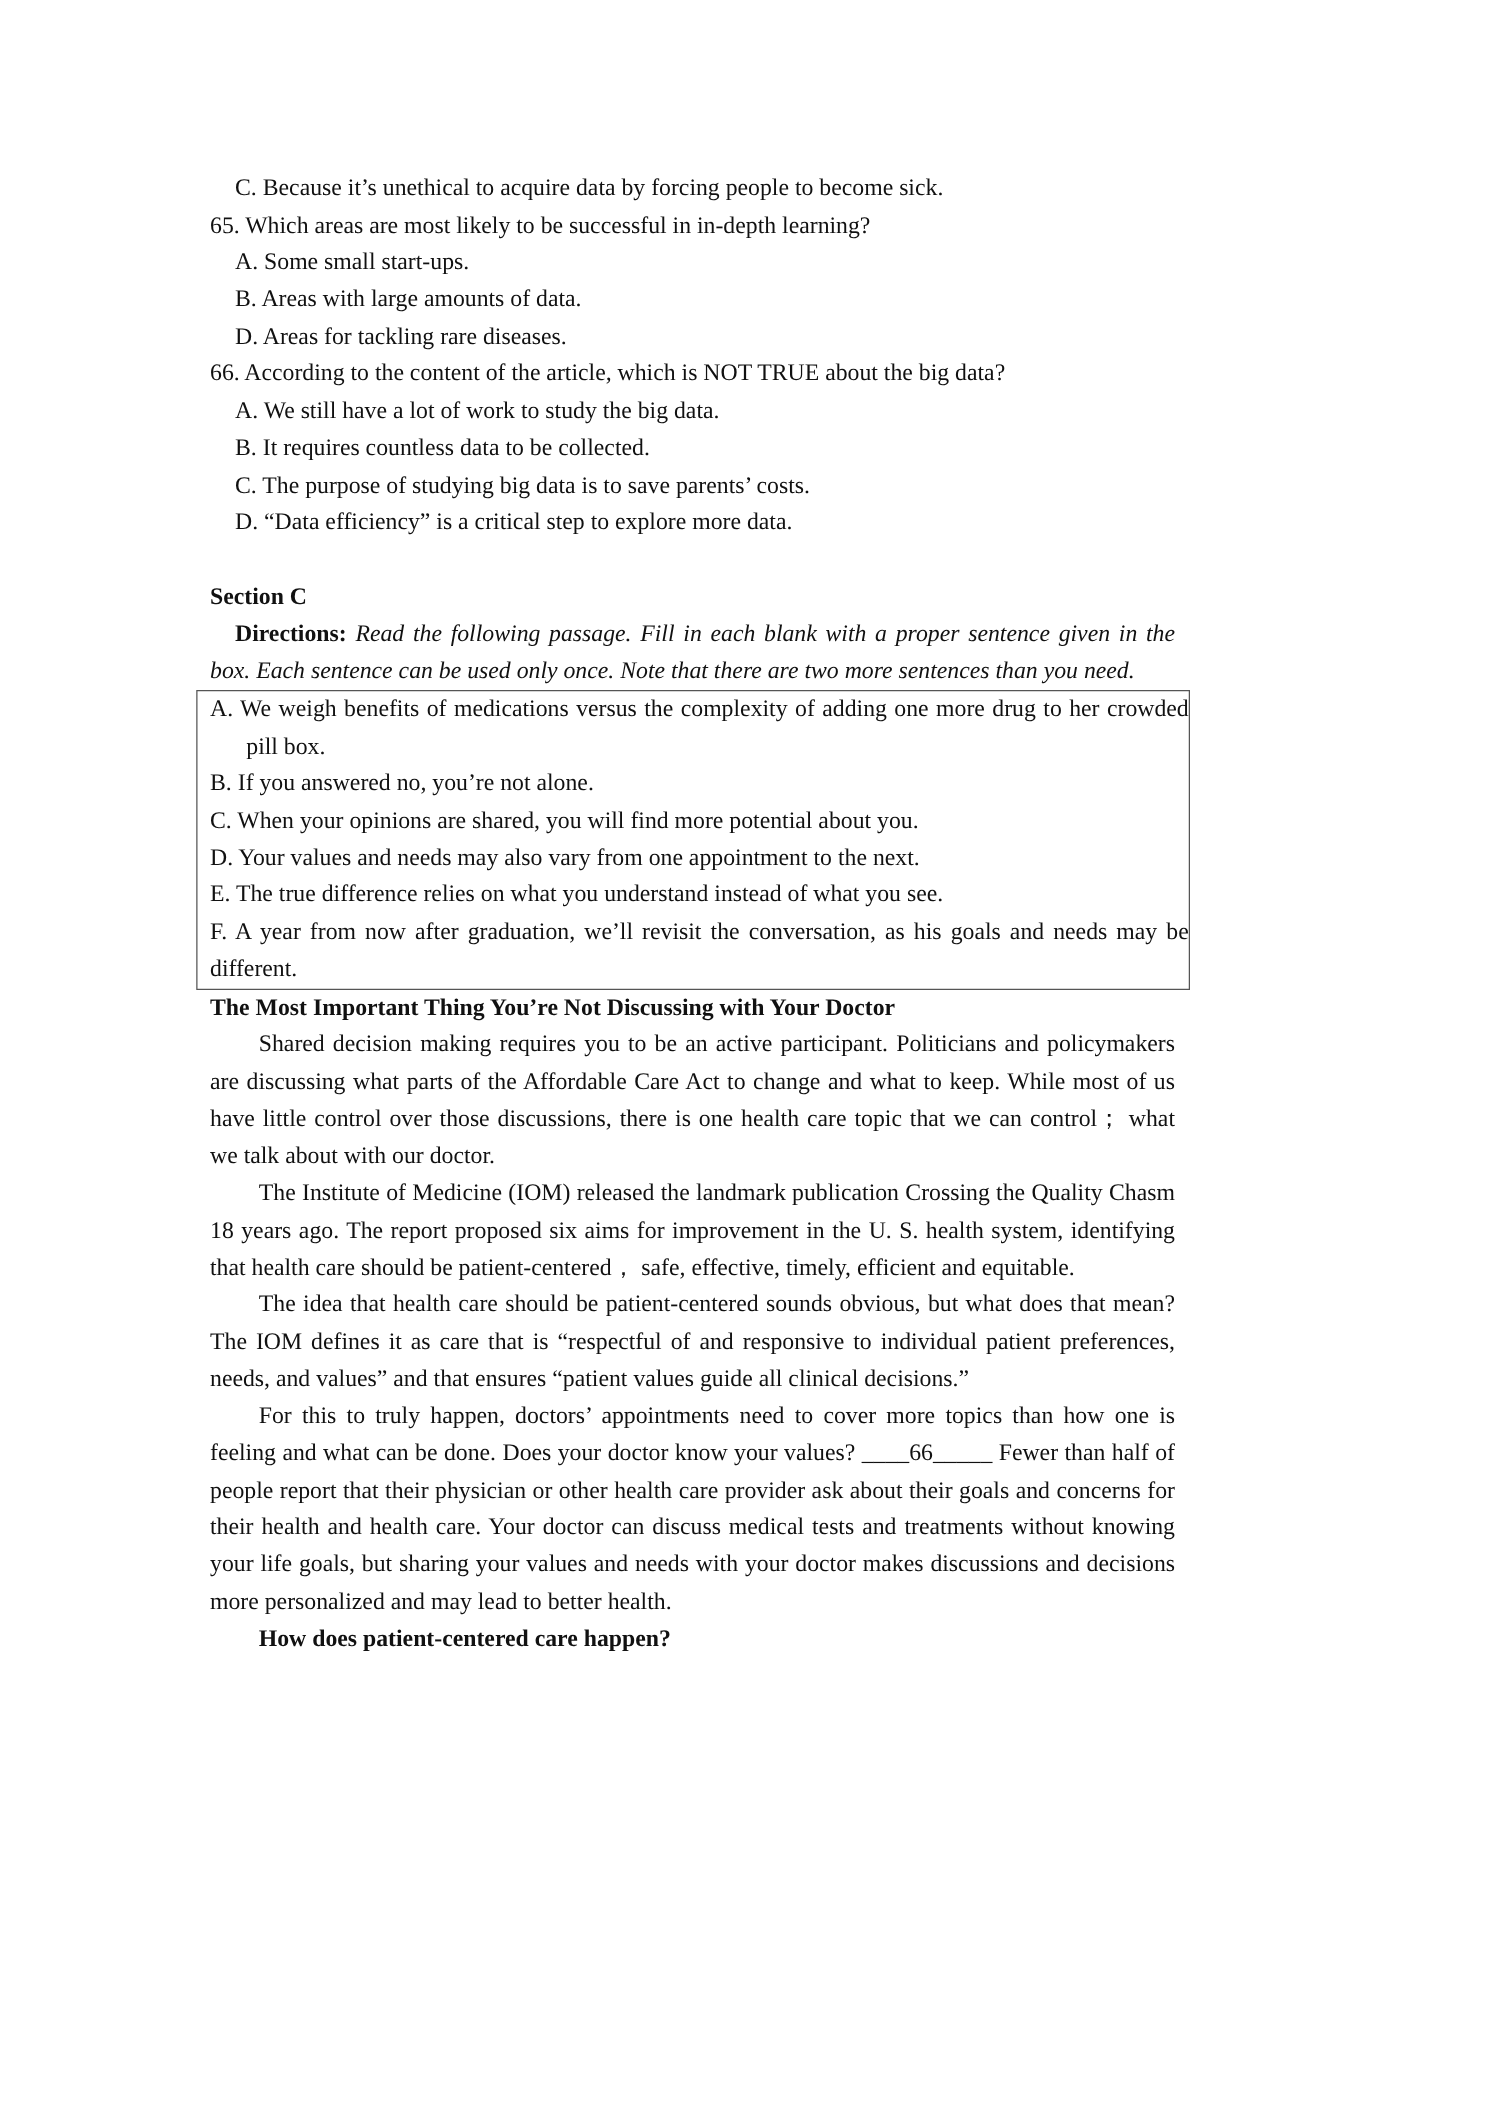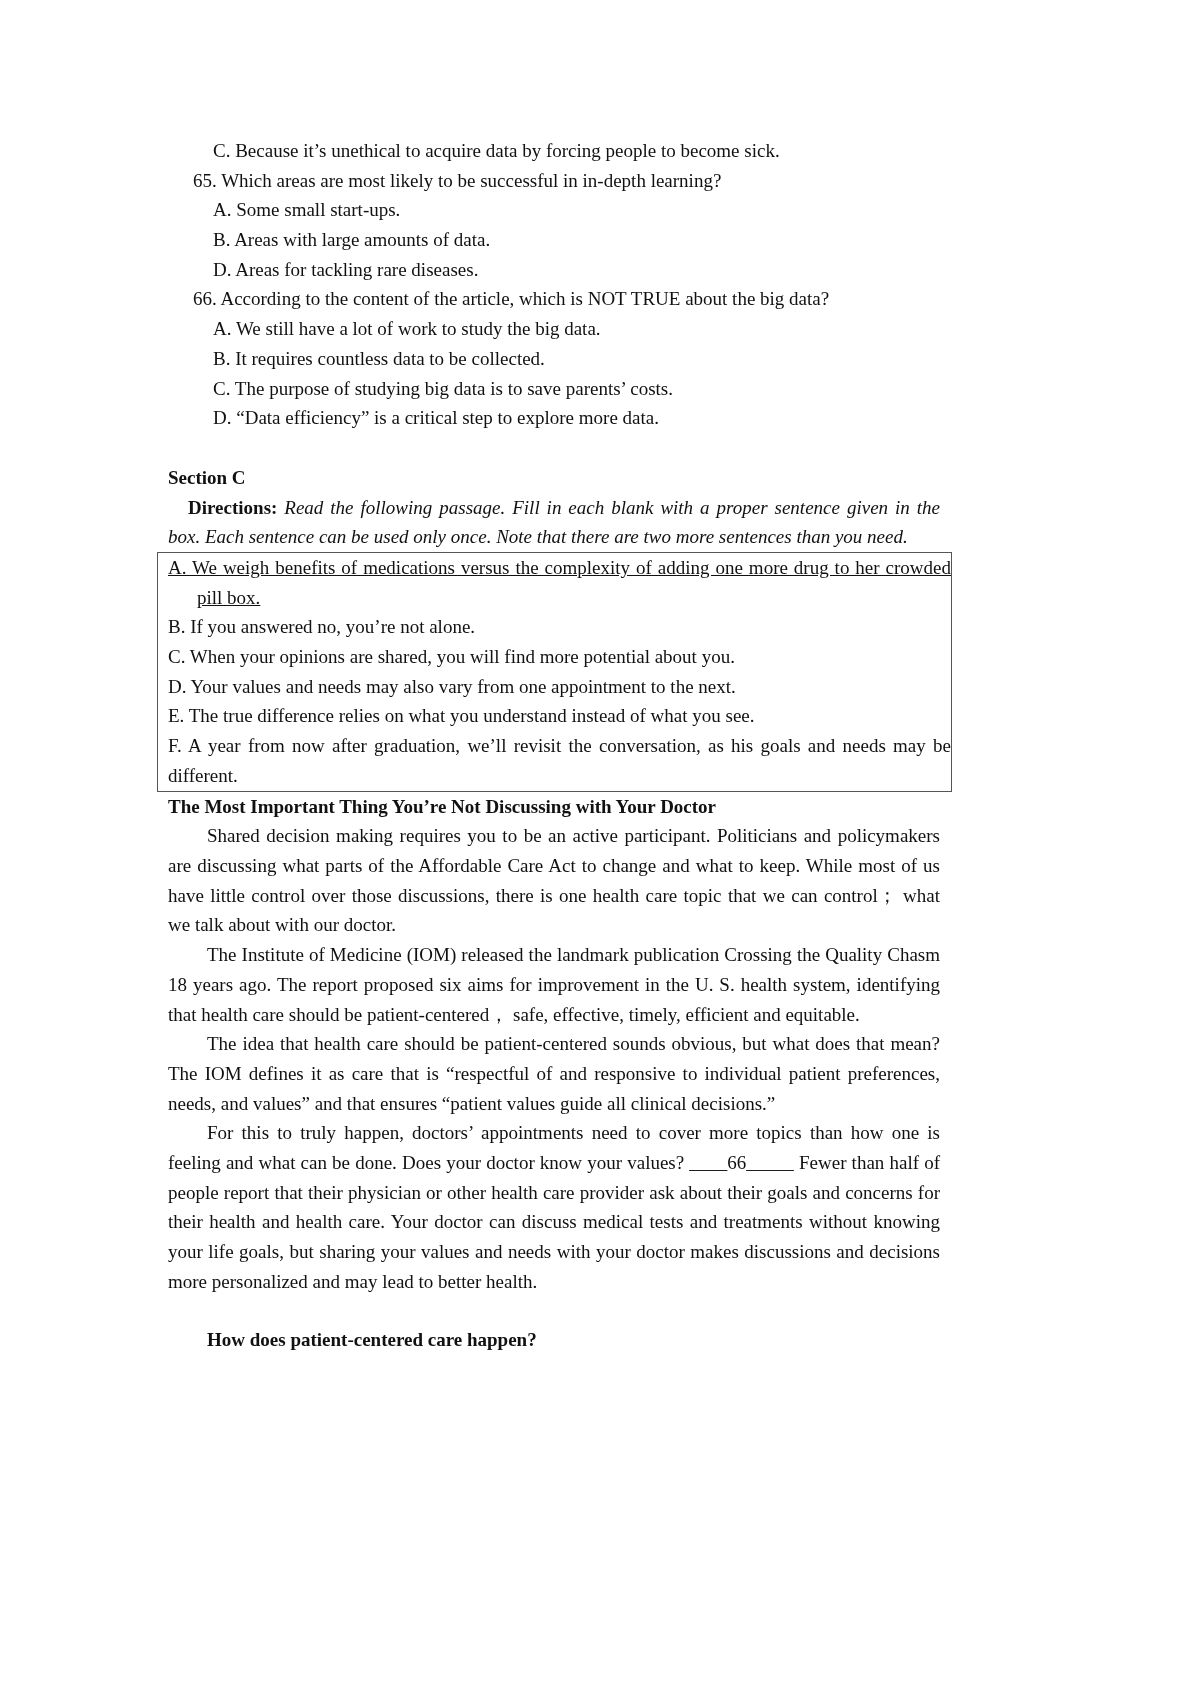--- a/index.html
+++ b/index.html
@@ -2,39 +2,39 @@
 <html><head>
   <meta charset="utf-8">
   <style>
     html, body { margin: 0; padding: 0; background: #ffffff; }
     body {
       width: 1200px; height: 1698px; position: relative; overflow: hidden;
       font-family: "Liberation Serif", "DejaVu Serif", serif;
       color: #111111; font-size: 19px;
     }
     .page { position: absolute; left: 168px; top: 136px; width: 772px; }
-    .line { height: 29.7px; line-height: 29.7px; white-space: nowrap; margin-left: 25px; }
+    .line { height: 29.7px; line-height: 29.7px; white-space: nowrap; }
     .opt { padding-left: 20px; }
     .q { padding-left: 0; }
     .gap { height: 30px; }
     .section-title { font-weight: bold; height: 29.7px; line-height: 29.7px; }
     .directions { text-align: justify; text-align-last: left; line-height: 29.7px; text-indent: 20px; }
     .directions b { font-weight: bold; }
     .directions i { font-style: italic; }
     .box {
       position: relative; left: -11px; width: 783px;
       border: 1px solid #555555; padding: 0 0 0 10px; box-sizing: content-box;
       margin-top: 0px;
     }
     .box .item { line-height: 29.7px; text-align: justify; }
-    .box .item.hang { padding-left: 29px; text-indent: -29px; text-decoration: underline; }
+    .box .item.hang { padding-left: 29px; text-indent: -29px; }
     .box .item.wrapfull { text-indent: 0; }
     .article-title { font-weight: bold; line-height: 29.7px; height: 29.7px; }
     .para { text-indent: 39px; text-align: justify; line-height: 29.7px; margin: 0; }
-    .subhead { font-weight: bold; padding-left: 39px; line-height: 29.7px; margin-top: 28px; }
+    .subhead { font-weight: bold; padding-left: 39px; line-height: 29.7px; }
   </style>
 </head>
 <body>
 
 <div class="page">
 
   <div>
     <div class="line opt">
       <span>C.</span>
       <span>Because it’s unethical to acquire data by forcing people to become sick.</span>

